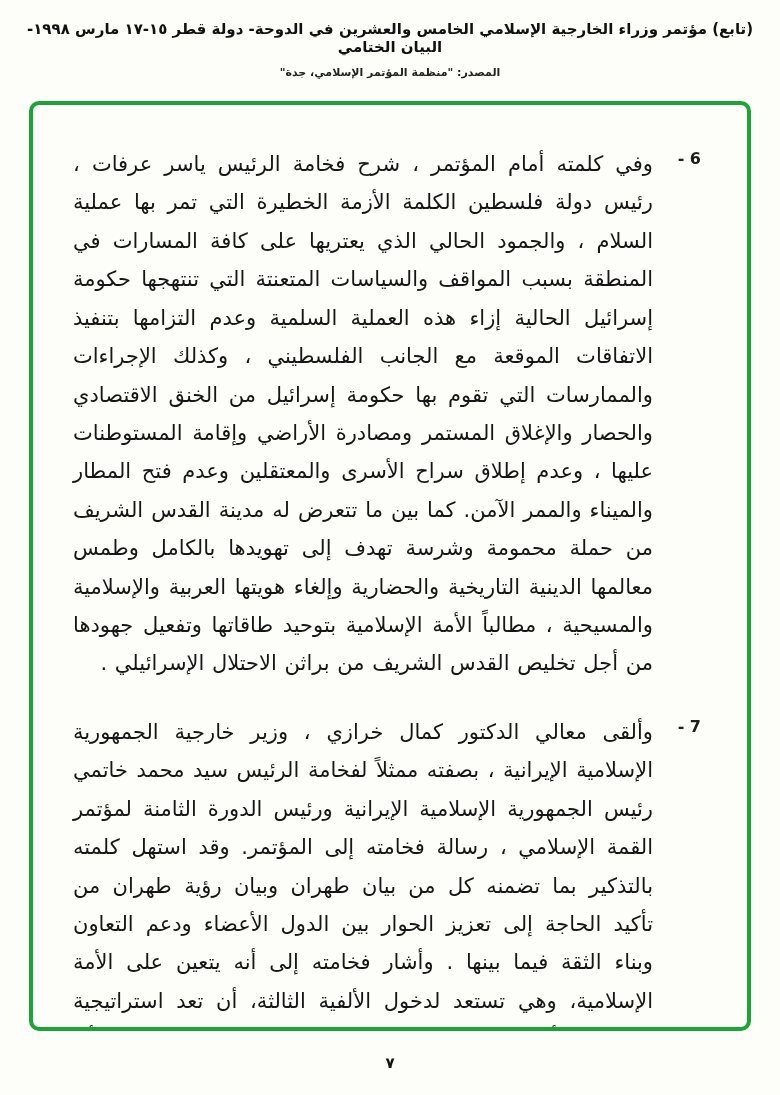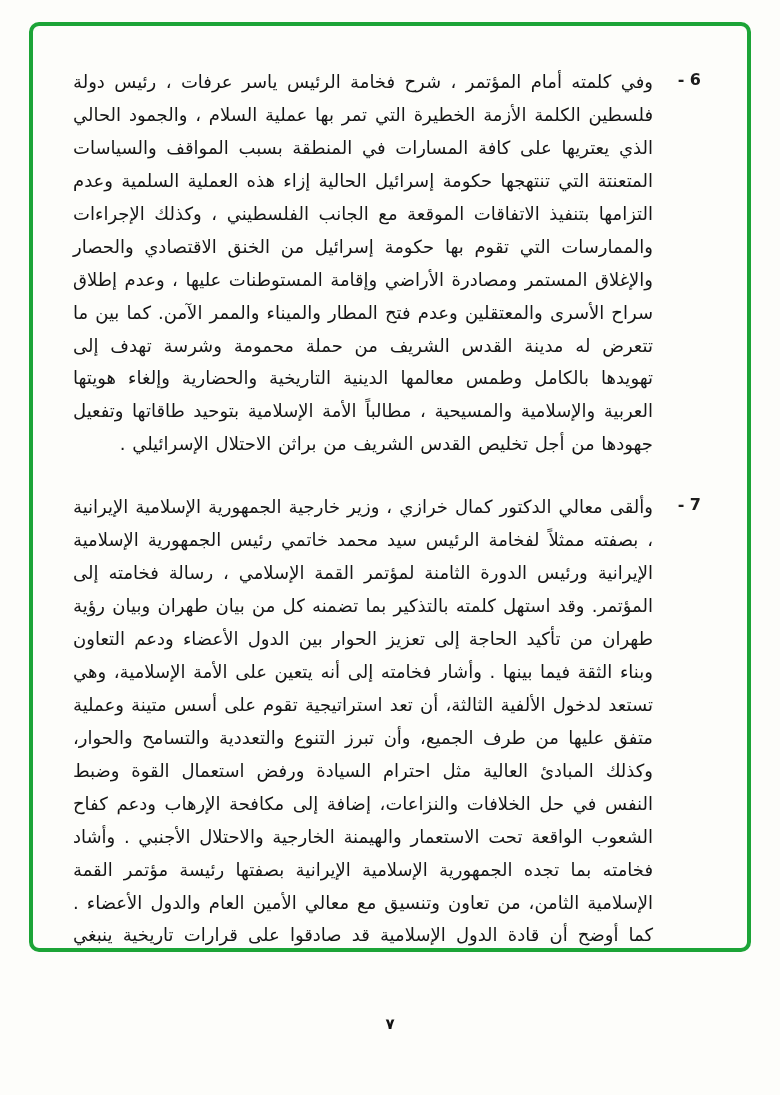--- a/index.html
+++ b/index.html
@@ -63,21 +63,21 @@
     direction: rtl;
     font-size: 16px;
     font-weight: bold;
     color: #1d1d1d;
     padding-top: 4px;
     white-space: nowrap;
   }
   .para-text {
     flex: 1;
     direction: rtl;
-    font-size: 18px;
+    font-size: 21px;
     line-height: 1.83;
     text-align: justify;
     color: #161616;
     word-spacing: 1px;
   }
   .footer {
     flex: 1;
     display: flex;
     align-items: center;
     justify-content: center;
@@ -86,20 +86,24 @@
     font-size: 15px;
     font-weight: bold;
     color: #111;
   }
 </style>
 </head>
 <body>
 
 <div class="page">
 
+  <div class="header">
+    <div class="header-line1">(تابع) مؤتمر وزراء الخارجية الإسلامي الخامس والعشرين في الدوحة- دولة قطر ١٥-١٧ مارس ١٩٩٨- البيان الختامي</div>
+    <div class="header-line2">المصدر: "منظمة المؤتمر الإسلامي، جدة"</div>
+  </div>
 
   <div class="frame">
 
     <div class="para">
       <div class="para-num">6 -</div>
       <div class="para-text">وفي كلمته أمام المؤتمر ، شرح فخامة الرئيس ياسر عرفات ، رئيس دولة فلسطين الكلمة الأزمة الخطيرة التي تمر بها عملية السلام ، والجمود الحالي الذي يعتريها على كافة المسارات في المنطقة بسبب المواقف والسياسات المتعنتة التي تنتهجها حكومة إسرائيل الحالية إزاء هذه العملية السلمية وعدم التزامها بتنفيذ الاتفاقات الموقعة مع الجانب الفلسطيني ، وكذلك الإجراءات والممارسات التي تقوم بها حكومة إسرائيل من الخنق الاقتصادي والحصار والإغلاق المستمر ومصادرة الأراضي وإقامة المستوطنات عليها ، وعدم إطلاق سراح الأسرى والمعتقلين وعدم فتح المطار والميناء والممر الآمن. كما بين ما تتعرض له مدينة القدس الشريف من حملة محمومة وشرسة تهدف إلى تهويدها بالكامل وطمس معالمها الدينية التاريخية والحضارية وإلغاء هويتها العربية والإسلامية والمسيحية ، مطالباً الأمة الإسلامية بتوحيد طاقاتها وتفعيل جهودها من أجل تخليص القدس الشريف من براثن الاحتلال الإسرائيلي .</div>
     </div>
 
     <div class="para">
       <div class="para-num">7 -</div>

